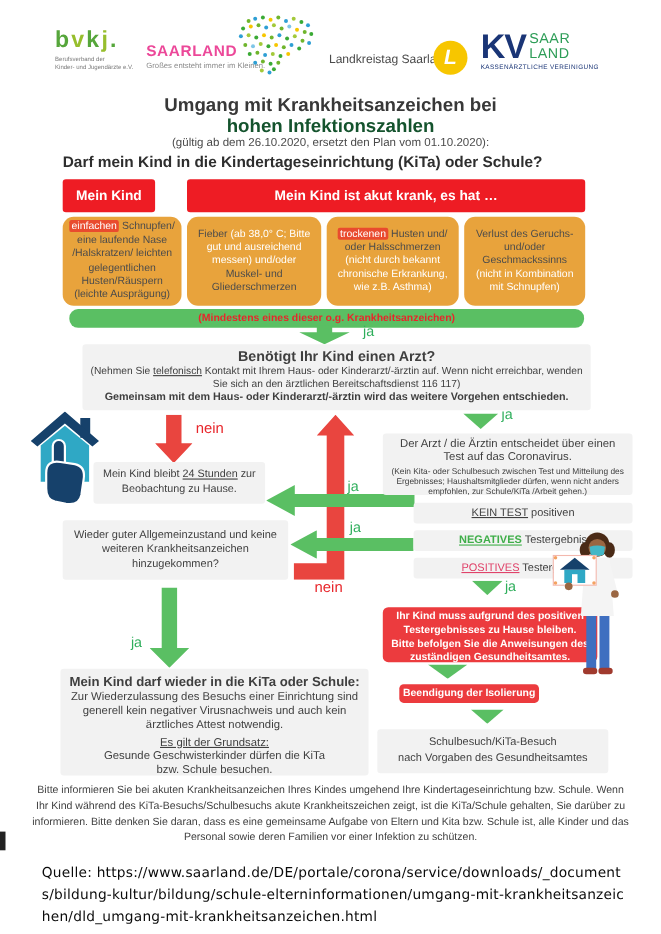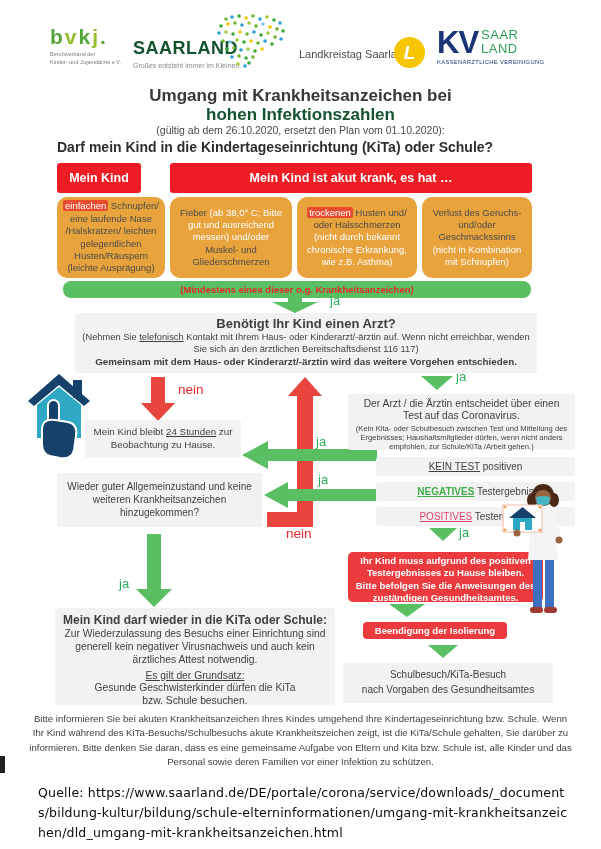--- a/index.html
+++ b/index.html
@@ -7,21 +7,21 @@
         font-family:"Liberation Sans",sans-serif;color:#3f3f3f;}
   .abs{position:absolute;}
 
   
   .logo-bvkj{left:50px;top:26px;width:90px;}
   .bvkj-word{font-size:21px;font-weight:bold;letter-spacing:2px;line-height:1;}
   .bvkj-word span:nth-child(odd){color:#56a63b;}
   .bvkj-word span:nth-child(even){color:#97be2d;}
   .bvkj-sub{font-size:5.5px;color:#7a7a7a;line-height:1.4;margin-top:4px;}
   .logo-saarland{left:133px;top:38px;}
-  .sl-word{font-size:18px;font-weight:bold;color:#14532d;letter-spacing:.5px;}
+  .sl-word{font-size:14px;font-weight:bold;color:#ec4899;letter-spacing:.5px;}
   .sl-tag{font-size:7px;color:#8a8a8a;margin-top:3px;}
   .map-dots{left:204px;top:12px;}
   .lkt-label{left:299px;top:48px;font-size:11px;color:#4a4a4a;}
   .lkt-badge{left:394px;top:37px;width:31px;height:31px;border-radius:50%;background:#f7c600;
              color:#fff;font-weight:bold;font-style:italic;text-align:center;line-height:31px;font-size:19px;}
   .logo-kv{left:437px;top:28px;}
   .kv-row{display:flex;align-items:flex-start;}
   .kv-word{font-size:31px;font-weight:bold;color:#1a3576;line-height:.95;letter-spacing:-1px;}
   .kv-sl{font-size:13px;color:#2d9d57;line-height:1.05;margin-left:3px;letter-spacing:.5px;}
   .kv-sub{font-size:5.8px;color:#1a3576;letter-spacing:.35px;margin-top:2px;}
@@ -73,21 +73,21 @@
   .t1{top:457px;} .t2{top:482px;} .t3{top:507px;}
   .u{text-decoration:underline;}
   .t1 .u{color:#3f3f3f;font-weight:normal;}
   .t2 .u{color:#3fae49;font-weight:bold;}
   .t3 .u{color:#e0436a;}
   .school{left:343px;top:663px;width:210px;height:40px;font-size:10px;line-height:1.45;padding-top:5px;}
 
   
   .posbox{left:348px;top:552px;width:195px;height:50px;background:#ec3b3e;border-radius:5px;color:#fff;
           font-weight:bold;font-size:9.5px;line-height:1.3;text-align:center;padding:3px 4px;box-sizing:border-box;}
-  .pill{left:363px;top:622px;width:144px;height:17px;background:#ec3b3e;border-radius:4px;color:#fff;
+  .pill{left:363px;top:622px;width:127px;height:17px;background:#ec3b3e;border-radius:4px;color:#fff;
         font-weight:bold;font-size:9.5px;text-align:center;line-height:17px;}
 
   
   .lbl{font-size:13px;}
   .lbl-ja{color:#2eae5b;}
   .lbl-nein{color:#e8262b;font-size:13.5px;}
   .ja-banner{left:330px;top:293px;}
   .ja-doctor{left:456px;top:369px;}
   .nein-left{left:178px;top:382px;}
   .ja-a1{left:316px;top:434px;}

